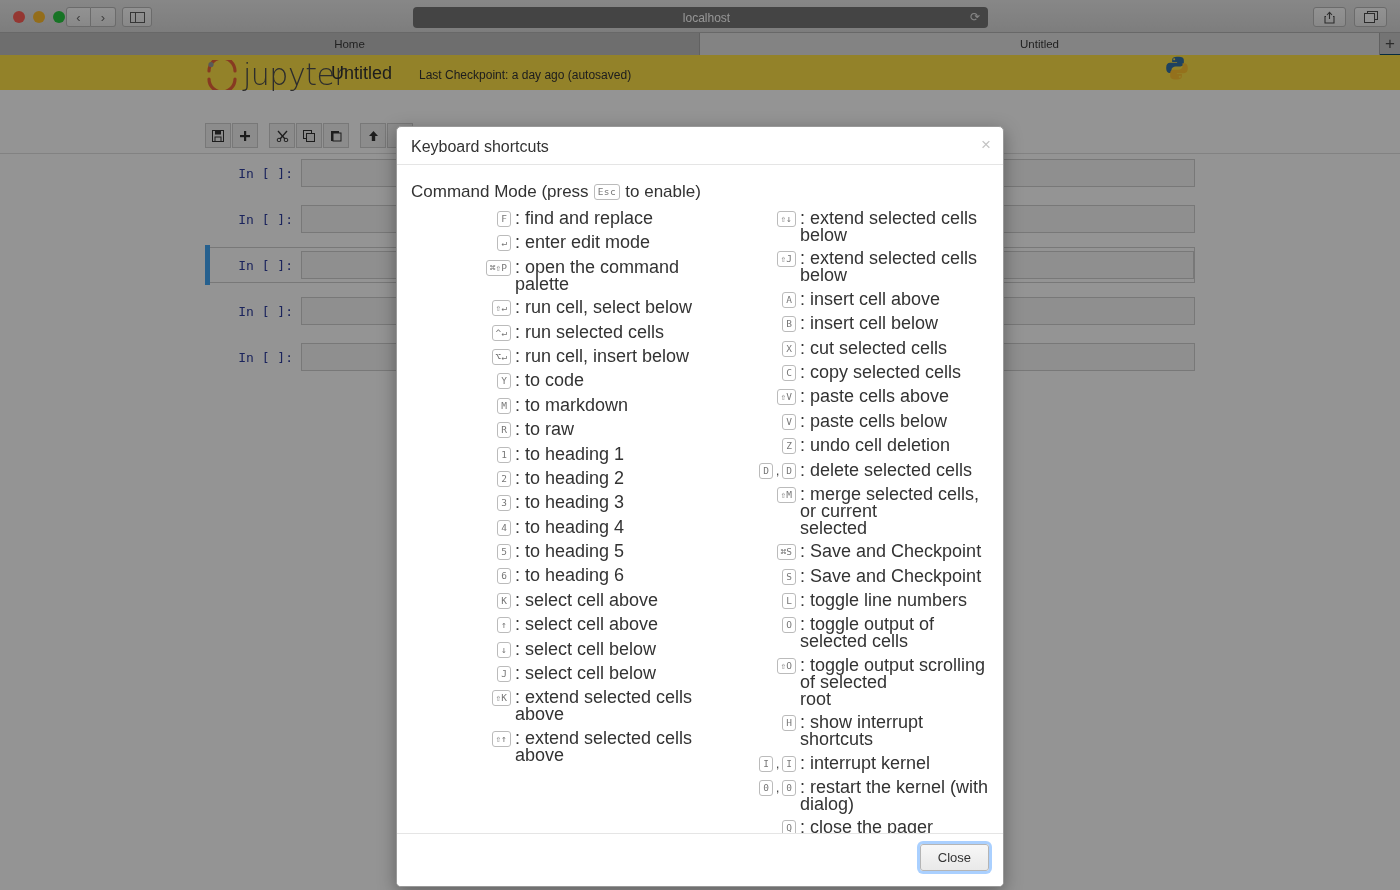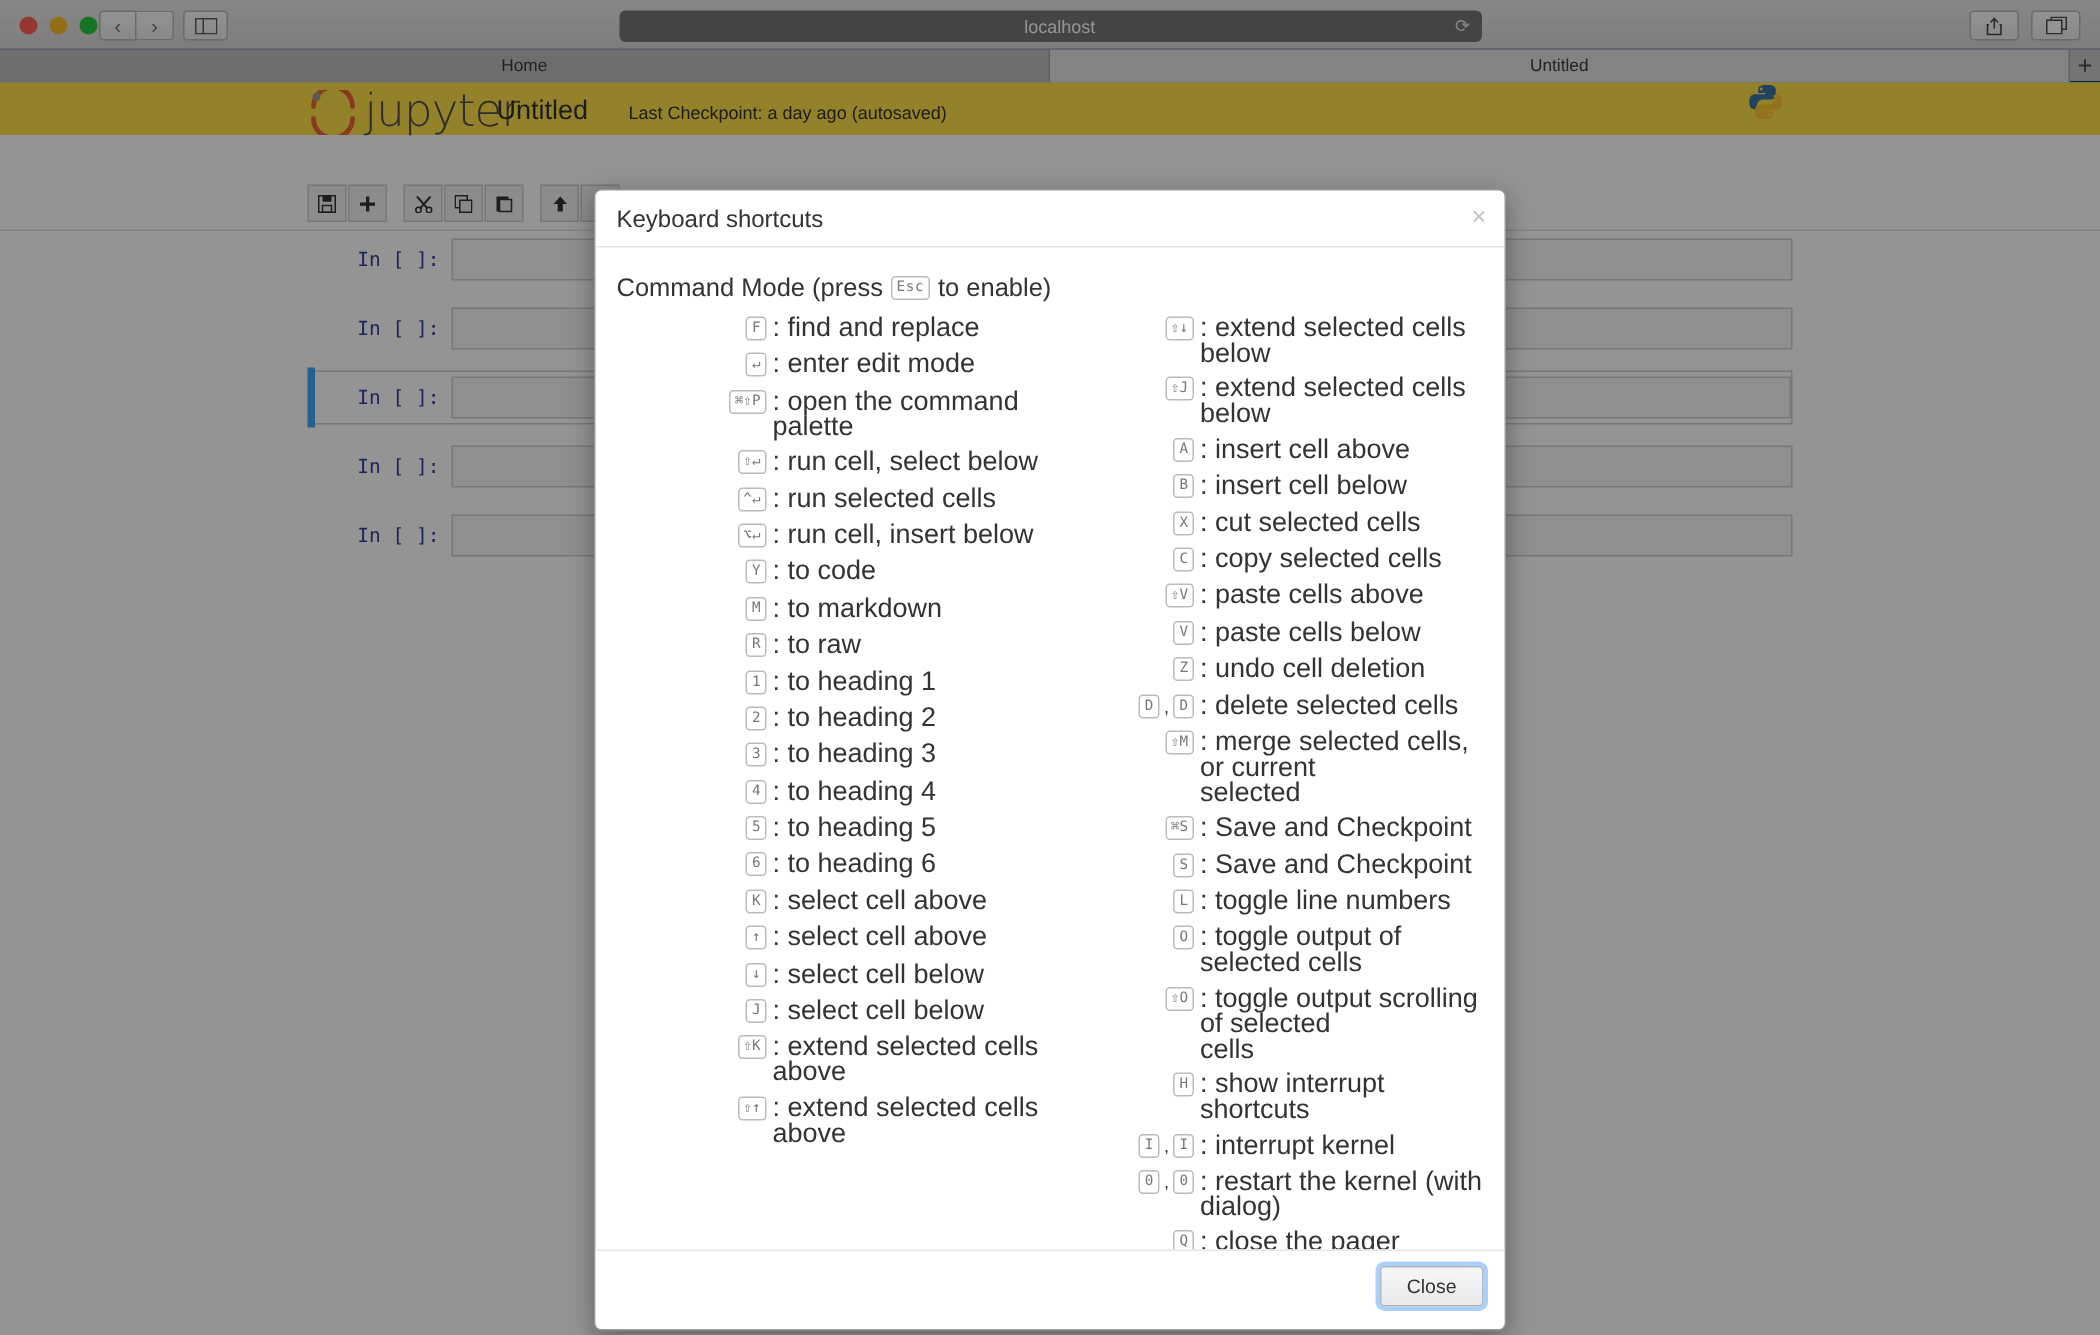--- a/index.html
+++ b/index.html
@@ -550,21 +550,21 @@
             <div class="srow">
               <div class="keycell">
                 <span class="kbd">O</span>
               </div>
               <div class="desc"><span>: toggle output of selected cells</span></div>
             </div>
             <div class="srow">
               <div class="keycell">
                 <span class="kbd">⇧O</span>
               </div>
-              <div class="desc"><span>: toggle output scrolling of selected</span><span class="cont">cells</span></div>
+              <div class="desc"><span>: toggle output scrolling of selected</span><span class="cont">root</span></div>
             </div>
             <div class="srow">
               <div class="keycell">
                 <span class="kbd">H</span>
               </div>
               <div class="desc"><span>: show interrupt shortcuts</span></div>
             </div>
             <div class="srow">
               <div class="keycell">
                 <span class="kbd">I</span>

